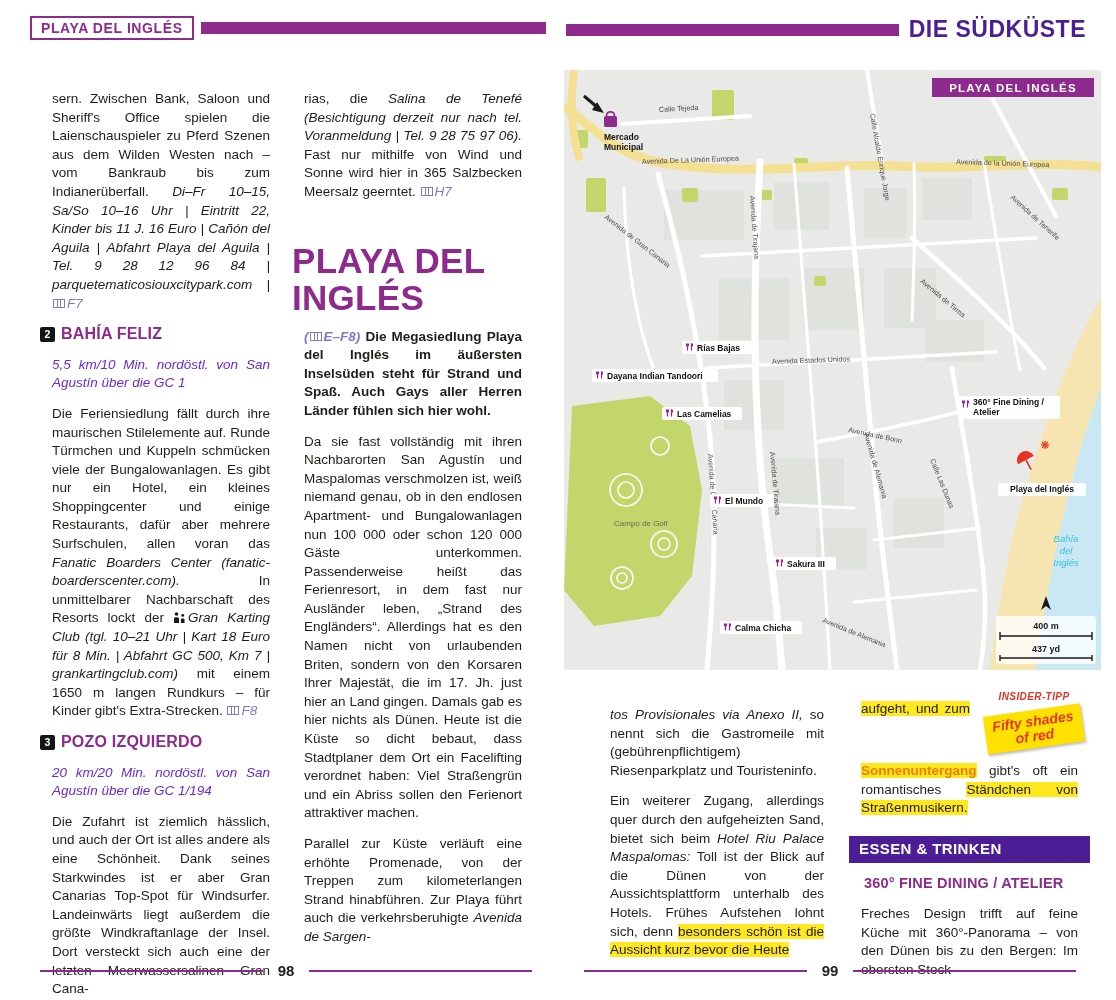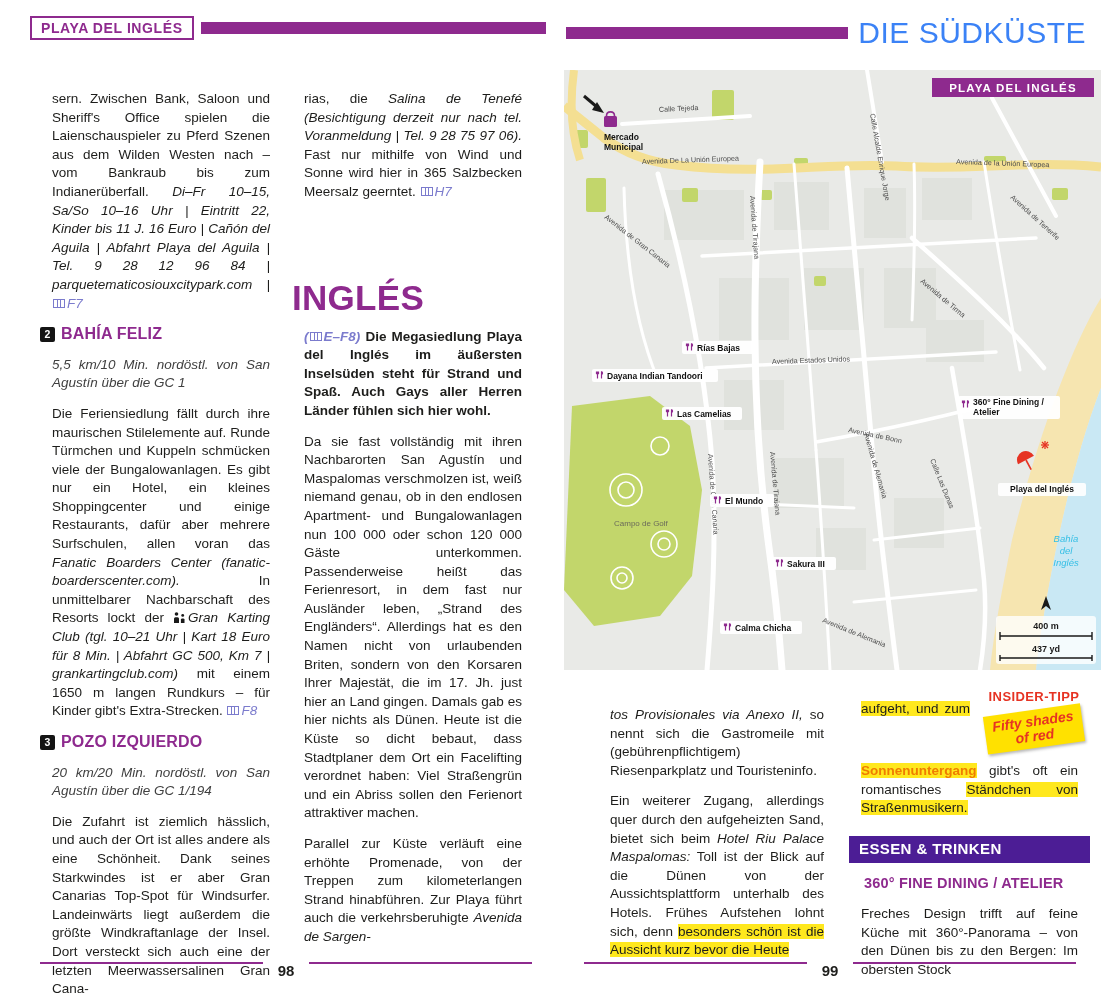--- a/index.html
+++ b/index.html
@@ -3,47 +3,47 @@
 <meta charset="utf-8">
 <style>
   *{margin:0;padding:0;box-sizing:border-box}
   html,body{width:1116px;height:1000px;background:#ffffff;font-family:"Liberation Sans",sans-serif;color:#1d1d1b;overflow:hidden}
   
   .hdr-left{position:absolute;left:30px;top:16px;width:516px;display:flex;align-items:center}
   .hdr-badge{border:2px solid #8e2a8e;color:#8e2a8e;font-weight:bold;font-size:14px;letter-spacing:.6px;padding:2px 9px;white-space:nowrap}
   .hdr-bar{flex:1;height:12px;background:#8e2a8e;margin-left:7px}
   .hdr-right{position:absolute;left:566px;top:16px;width:520px;display:flex;align-items:center}
   .hdr-right .hdr-bar{margin:0 10px 0 0}
-  .hdr-title{color:#3b82f6;font-weight:normal;font-size:30px;letter-spacing:.5px;white-space:nowrap}
+  .hdr-title{color:#4c1d95;font-weight:bold;font-size:23px;letter-spacing:.5px;white-space:nowrap}
   
   .col{position:absolute;font-size:13.5px;line-height:18.6px;text-align:justify;color:#1d1d1b}
   .col p{margin:12px}
   .info{font-style:italic}
-  .subhead{color:#404040;font-style:italic}
+  .subhead{color:#6d28d9;font-style:italic}
   .sechead{display:flex;align-items:center;gap:6px;margin-top:12px;margin-bottom:2px}
   .secnum{background:#141414;color:#fff;font-weight:bold;font-size:10.5px;min-width:15px;height:15px;display:inline-flex;align-items:center;justify-content:center;border-radius:2px}
   .sectitle{color:#8e2a8e;font-weight:bold;font-size:16px;letter-spacing:.2px}
   .bigtitle{color:#8e2a8e;font-weight:bold;font-size:35px;line-height:37px;letter-spacing:.3px;margin:40px 0 12px;text-align:left}
   .lead{font-weight:bold}
   .mapref{color:#7b7bcd;font-style:italic}
   .mapicon{display:inline-block;width:12px;height:9px;border:1px solid #7b7bcd;margin:0 2px 0 1px;
     background:linear-gradient(90deg,transparent 28%,#7b7bcd 28%,#7b7bcd 36%,transparent 36%,transparent 62%,#7b7bcd 62%,#7b7bcd 70%,transparent 70%)}
   .hl{background:#ffe81e}
   .hl-orange{background:#ffe81e;color:#ef7d00;font-weight:bold}
   .fam{vertical-align:-1px;margin-right:2px}
   
   .tip-float{float:right;width:112px;height:70px;margin:0 0 4px 8px;text-align:center}
-  .tip-label{color:#e63323;font-size:13px;font-weight:bold;letter-spacing:.4px;}
+  .tip-label{color:#e63323;font-size:10px;font-weight:bold;letter-spacing:.4px;font-style:italic}
   .tip-badge{display:inline-block;background:#ffe100;transform:rotate(-8deg);padding:4px 8px;margin-top:3px;
     color:#e63323;font-weight:bold;font-style:italic;font-size:14px;line-height:15px;box-shadow:1px 2px 3px rgba(0,0,0,.28)}
   
   .food-box{background:#4c1d95;color:#fff;font-weight:bold;font-size:15px;letter-spacing:.4px;padding:4px 10px 5px;margin-top:18px}
   .entry-title{color:#8e2a8e;font-weight:bold;font-size:14.5px;letter-spacing:.2px;margin:11px 15px 4px;text-align:left}
   
-  .footer{position:absolute;display:flex;width:492px;top:962px}
+  .footer{position:absolute;display:flex;align-items:center;width:492px;top:962px}
   .fline{flex:1;height:2px;background:#8e2a8e}
   .fnum{font-weight:bold;font-size:15px;padding:0 15px;color:#1d1d1b}
   
   .map-wrap{position:absolute;left:564px;top:70px;width:537px;height:600px}
   svg text{font-family:"Liberation Sans",sans-serif}
   .street-lbl{font-size:7.2px;fill:#4c4c4c}
   .golf-lbl{font-size:8px;fill:#6b6b5a}
   .poi-lbl{font-size:8.5px;font-weight:bold;fill:#111}
   .bay-lbl{font-size:9.5px;font-style:italic;fill:#35bfe5;text-anchor:middle}
   .scale-txt{font-size:9px;font-weight:bold;fill:#1a1a1a;text-anchor:middle}
@@ -84,21 +84,21 @@
     <span class="secnum">3</span>
     <span class="sectitle">POZO IZQUIERDO</span>
   </div>
   <p class="subhead">20 km/20 Min. nordöstl. von San Agustín über die GC 1/194</p>
   <p>Die Zufahrt ist ziemlich hässlich, und auch der Ort ist alles andere als eine Schönheit. Dank seines Starkwindes ist er aber Gran Canarias Top-Spot für Windsurfer. Landeinwärts liegt außerdem die größte Windkraftanlage der Insel. Dort versteckt sich auch eine der letzten Meerwassersalinen Gran Cana-</p>
 </div>
 
 <div class="col" style="left:292px;top:78px;width:242px">
   <p><span>rias, die </span><span class="info">Salina de Tenefé (Besichtigung derzeit nur nach tel. Voranmeldung | Tel. 9 28 75 97 06).</span><span> Fast nur mithilfe von Wind und Sonne wird hier in 365 Salzbecken Meersalz geerntet. </span><span class="mapicon"></span><span class="mapref">H7</span></p>
 
-  <h1 class="bigtitle"><br><span>INGLÉS</span></h1>
+  <h1 class="bigtitle"><span>PLAYA DEL</span><br><span>INGLÉS</span></h1>
 
   <p class="lead"><span class="mapref">(</span><span class="mapicon"></span><span class="mapref">E–F8</span><span class="mapref">)</span> <span>Die Megasiedlung Playa del Inglés im äußersten Inselsüden steht für Strand und Spaß. Auch Gays aller Herren Länder fühlen sich hier wohl.</span></p>
 
   <p>Da sie fast vollständig mit ihren Nachbarorten San Agustín und Maspalomas verschmolzen ist, weiß niemand genau, ob in den endlosen Apartment- und Bungalowanlagen nun 100 000 oder schon 120 000 Gäste unterkommen. Passenderweise heißt das Ferienresort, in dem fast nur Ausländer leben, „Strand des Engländers“. Allerdings hat es den Namen nicht von urlaubenden Briten, sondern von den Korsaren Ihrer Majestät, die im 17. Jh. just hier an Land gingen. Damals gab es hier nichts als Dünen. Heute ist die Küste so dicht bebaut, dass Stadtplaner dem Ort ein Facelifting verordnet haben: Viel Straßengrün und ein Abriss sollen den Ferienort attraktiver machen.</p>
   <p><span>Parallel zur Küste verläuft eine erhöhte Promenade, von der Treppen zum kilometerlangen Strand hinabführen. Zur Playa führt auch die verkehrsberuhigte </span><span class="info">Avenida de Sargen-</span></p>
 </div>
 
 <div class="map-wrap">
 <svg viewBox="0 0 537 600" width="537" height="600">
   <defs>

